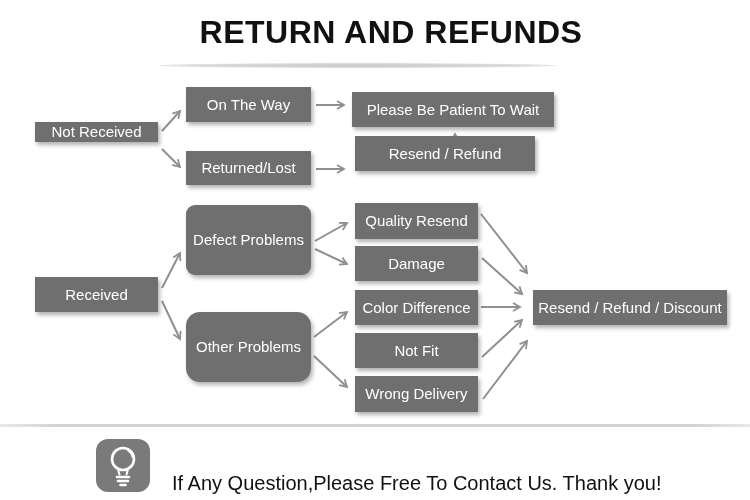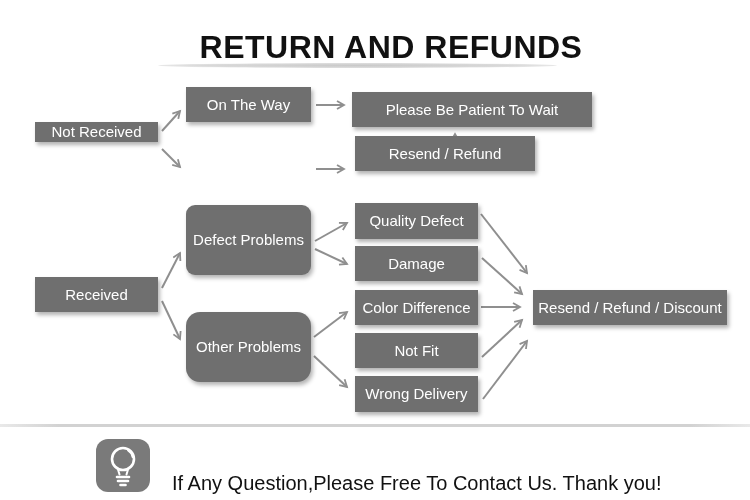--- a/index.html
+++ b/index.html
@@ -7,21 +7,21 @@
     position: relative;
     width: 750px;
     height: 500px;
     background: #ffffff;
     overflow: hidden;
     font-family: "Liberation Sans", sans-serif;
   }
   .page-title {
     position: absolute;
     left: 0; right: 0; top: 14px;
-    margin: 15px;
+    margin: 0;
     text-align: center;
     font-size: 32px;
     font-weight: 700;
     letter-spacing: 0.5px;
     color: #111111;
     padding-left: 32px;
   }
   .title-underline {
     position: absolute;
     left: 158px; top: 63px;
@@ -105,32 +105,33 @@
     <line x1="482" y1="258" x2="522" y2="294" marker-end="url(#ah)"></line>
     <line x1="481" y1="307" x2="520" y2="307" marker-end="url(#ah)"></line>
     <line x1="482" y1="357" x2="522" y2="320" marker-end="url(#ah)"></line>
     <line x1="483" y1="399" x2="527" y2="341" marker-end="url(#ah)"></line>
   </svg>
 
   <div class="node" style="left:35px; top:122px; width:123px; height:20px">Not Received</div>
 
   <div class="node" style="left:186px; top:87px; width:125px; height:35px">On The Way</div>
 
+  <div class="node" style="left:186px; top:151px; width:125px; height:34px">Returned/Lost</div>
 
-  <div class="node" style="left:352px; top:92px; width:240px; height:35px">Please Be Patient To Wait</div>
+  <div class="node" style="left:352px; top:92px; width:202px; height:35px">Please Be Patient To Wait</div>
 
   <div class="node" style="left:355px; top:136px; width:180px; height:35px">Resend / Refund</div>
 
   <div class="node" style="left:35px; top:277px; width:123px; height:35px">Received</div>
 
   <div class="node" style="left:186px; top:205px; width:125px; height:70px; border-radius:9px">Defect Problems</div>
 
   <div class="node" style="left:186px; top:312px; width:125px; height:70px; border-radius:14px">Other Problems</div>
 
-  <div class="node" style="left:355px; top:203px; width:123px; height:36px">Quality Defect</div>
+  <div class="node" style="left:355px; top:203px; width:123px; height:36px">Quality Resend</div>
 
   <div class="node" style="left:355px; top:246px; width:123px; height:35px">Damage</div>
 
   <div class="node" style="left:355px; top:290px; width:123px; height:35px">Color Difference</div>
 
   <div class="node" style="left:355px; top:333px; width:123px; height:35px">Not Fit</div>
 
   <div class="node" style="left:355px; top:376px; width:123px; height:36px">Wrong Delivery</div>
 
   <div class="node" style="left:533px; top:290px; width:194px; height:35px">Resend / Refund / Discount</div>

